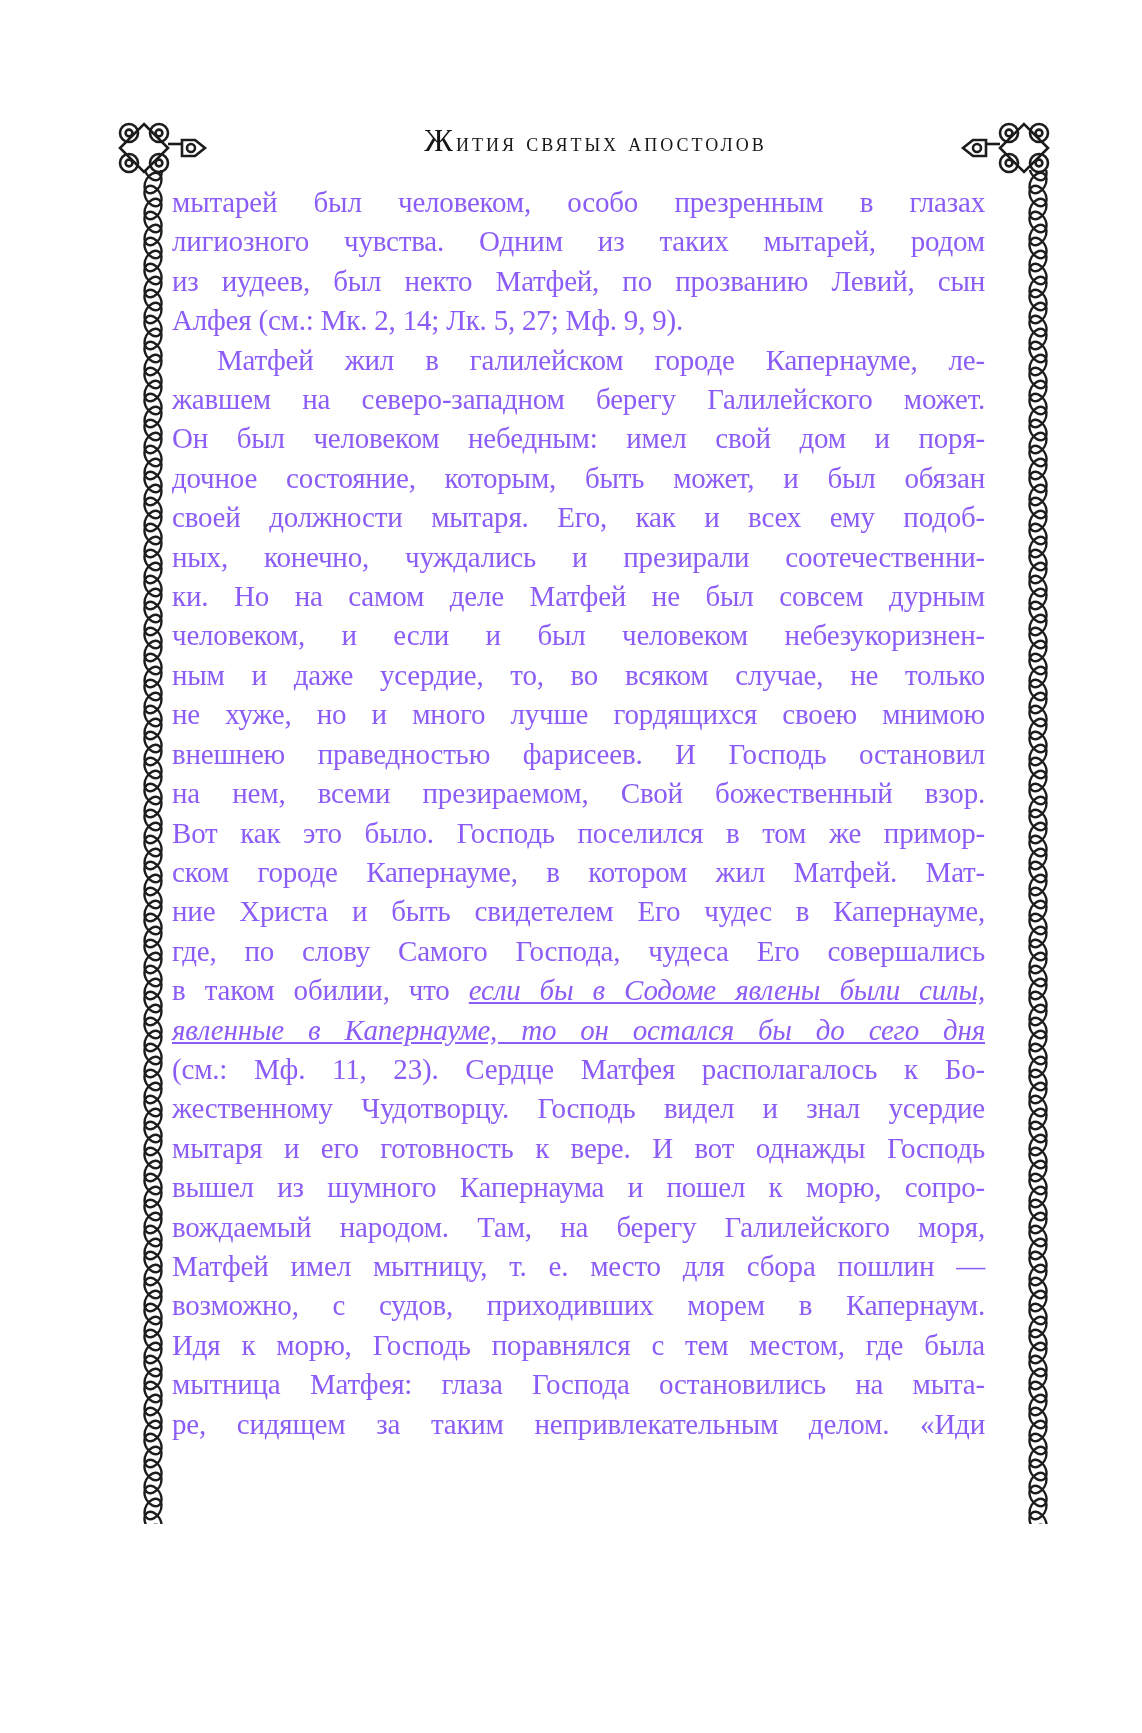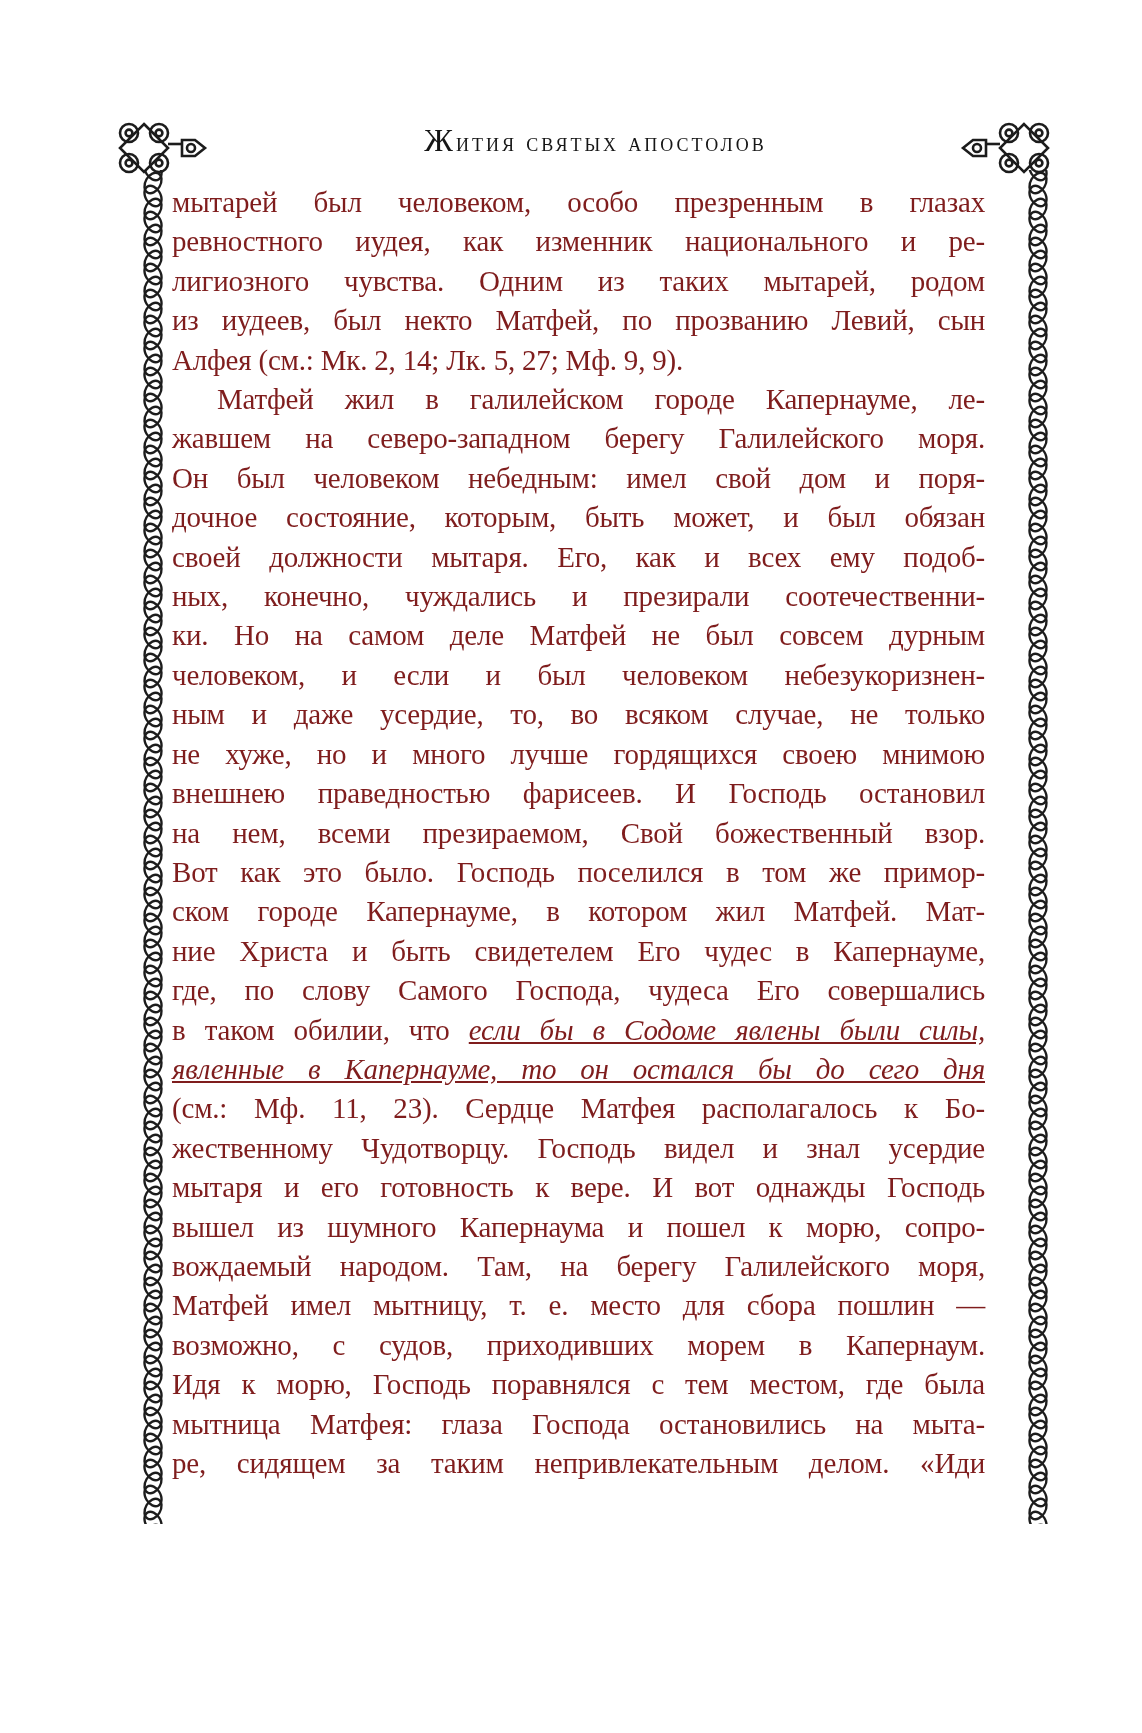--- a/index.html
+++ b/index.html
@@ -13,21 +13,21 @@
     position:absolute; left:139px; top:122px; width:913px;
     text-align:center; font-variant:small-caps; font-size:25px;
     letter-spacing:3px; color:#161616;
   }
   .header-title::first-letter { font-size:32px; }
 
   
   .body-text {
     position:absolute; left:172px; top:183px; width:813px;
     font-size:29px; line-height:39.4px; letter-spacing:-0.2px;
-    text-align:justify; color:#7f1d1d;
+    text-align:justify; color:#8b5cf6;
   }
   .paragraph { margin:0; }
   .paragraph.indented .line:first-child { text-indent:45px; }
   .line { text-align:justify; text-align-last:justify; }
   .line.last { text-align-last:left; }
   .line em { font-style:italic;text-decoration:underline; }
 
   
   .chain-v { position:absolute; top:170px; width:26px; height:1360px; }
   .chain-v.left  { left:140px; }
@@ -105,28 +105,27 @@
   <svg class="chain-v left" preserveAspectRatio="none">
       <rect x="0" y="0" width="26" height="1360" fill="url(#chainV)"></rect>
     </svg>
   <svg class="chain-v right" preserveAspectRatio="none">
       <rect x="0" y="0" width="26" height="1360" fill="url(#chainV)"></rect>
     </svg>
 
   <div class="body-text">
       <div class="paragraph">
         <div class="line"><span>мытарей был человеком, особо презренным в глазах</span></div>
-        <div class="line"><span>ревностного иудея, как изменник национального и ре-</span></div>
         <div class="line"><span>лигиозного чувства. Одним из таких мытарей, родом</span></div>
         <div class="line"><span>из иудеев, был некто Матфей, по прозванию Левий, сын</span></div>
         <div class="line last"><span>Алфея (см.: Мк. 2, 14; Лк. 5, 27; Мф. 9, 9).</span></div>
       </div>
       <div class="paragraph indented">
         <div class="line"><span>Матфей жил в галилейском городе Капернауме, ле-</span></div>
-        <div class="line"><span>жавшем на северо-западном берегу Галилейского моря.</span></div>
+        <div class="line"><span>жавшем на северо-западном берегу Галилейского может.</span></div>
         <div class="line"><span>Он был человеком небедным: имел свой дом и поря-</span></div>
         <div class="line"><span>дочное состояние, которым, быть может, и был обязан</span></div>
         <div class="line"><span>своей должности мытаря. Его, как и всех ему подоб-</span></div>
         <div class="line"><span>ных, конечно, чуждались и презирали соотечественни-</span></div>
         <div class="line"><span>ки. Но на самом деле Матфей не был совсем дурным</span></div>
         <div class="line"><span>человеком, и если и был человеком небезукоризнен-</span></div>
         <div class="line"><span>ным и даже усердие, то, во всяком случае, не только</span></div>
         <div class="line"><span>не хуже, но и много лучше гордящихся своею мнимою</span></div>
         <div class="line"><span>внешнею праведностью фарисеев. И Господь остановил</span></div>
         <div class="line"><span>на нем, всеми презираемом, Свой божественный взор.</span></div>

